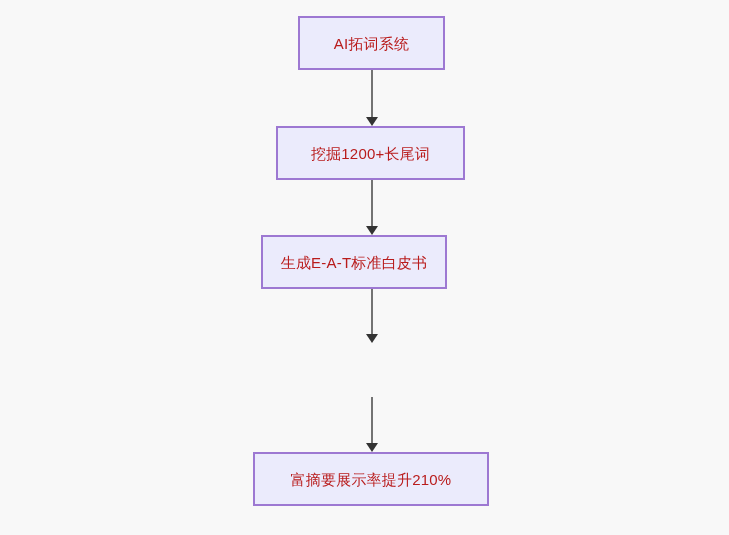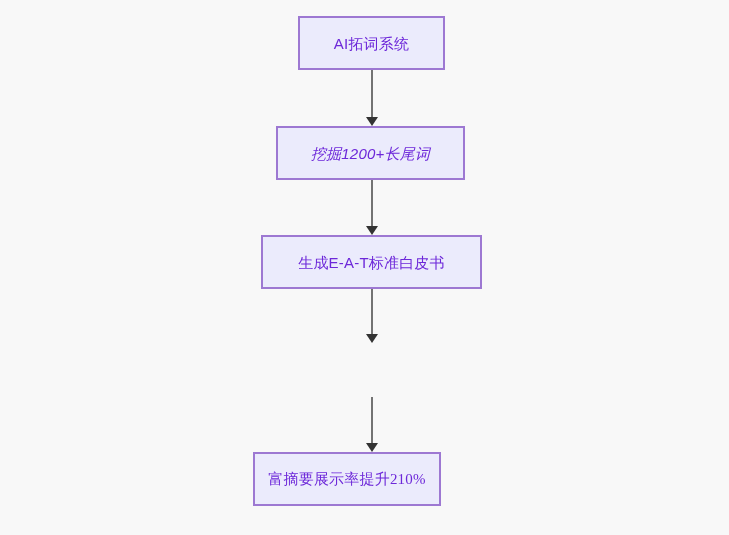--- a/index.html
+++ b/index.html
@@ -23,21 +23,21 @@
     box-sizing: border-box;
     background: #ebebfc;
     border: 2px solid #9d78d2;
     display: flex;
     align-items: center;
     justify-content: center;
     height: 54px;
   }
   .node-label {
     font-size: 15px;
-    color: #6d28d9;
+    color: #b91c1c;
     line-height: 1;
     letter-spacing: 0.2px;
     white-space: nowrap;
   }
   .connector {
     position: absolute;
     width: 12px;
   }
   .connector .shaft {
     position: absolute;
@@ -79,26 +79,26 @@
 
   <div class="connector" style="left:366px; top:397px; height:55px;">
     <div class="shaft" style="height:46px;"></div>
     <div class="head"></div>
   </div>
 
   <div class="node" style="left:298px; top:16px; width:147px;">
     <span class="node-label">AI拓词系统</span>
   </div>
 
-  <div class="node" style="left:276px; top:126px; width:189px;font-style:italic;">
+  <div class="node" style="left:276px; top:126px; width:189px;">
     <span class="node-label">挖掘1200+长尾词</span>
   </div>
 
-  <div class="node" style="left:261px; top:235px; width:221px;text-align:right;">
+  <div class="node" style="left:261px; top:235px; width:186px;text-align:right;">
     <span class="node-label">生成E-A-T标准白皮书</span>
   </div>
 
 
-  <div class="node" style="left:253px; top:452px; width:188px;font-family:Liberation Serif, serif;">
+  <div class="node" style="left:253px; top:452px; width:236px;">
     <span class="node-label">富摘要展示率提升210%</span>
   </div>
 
 </div>
 
 </body></html>

